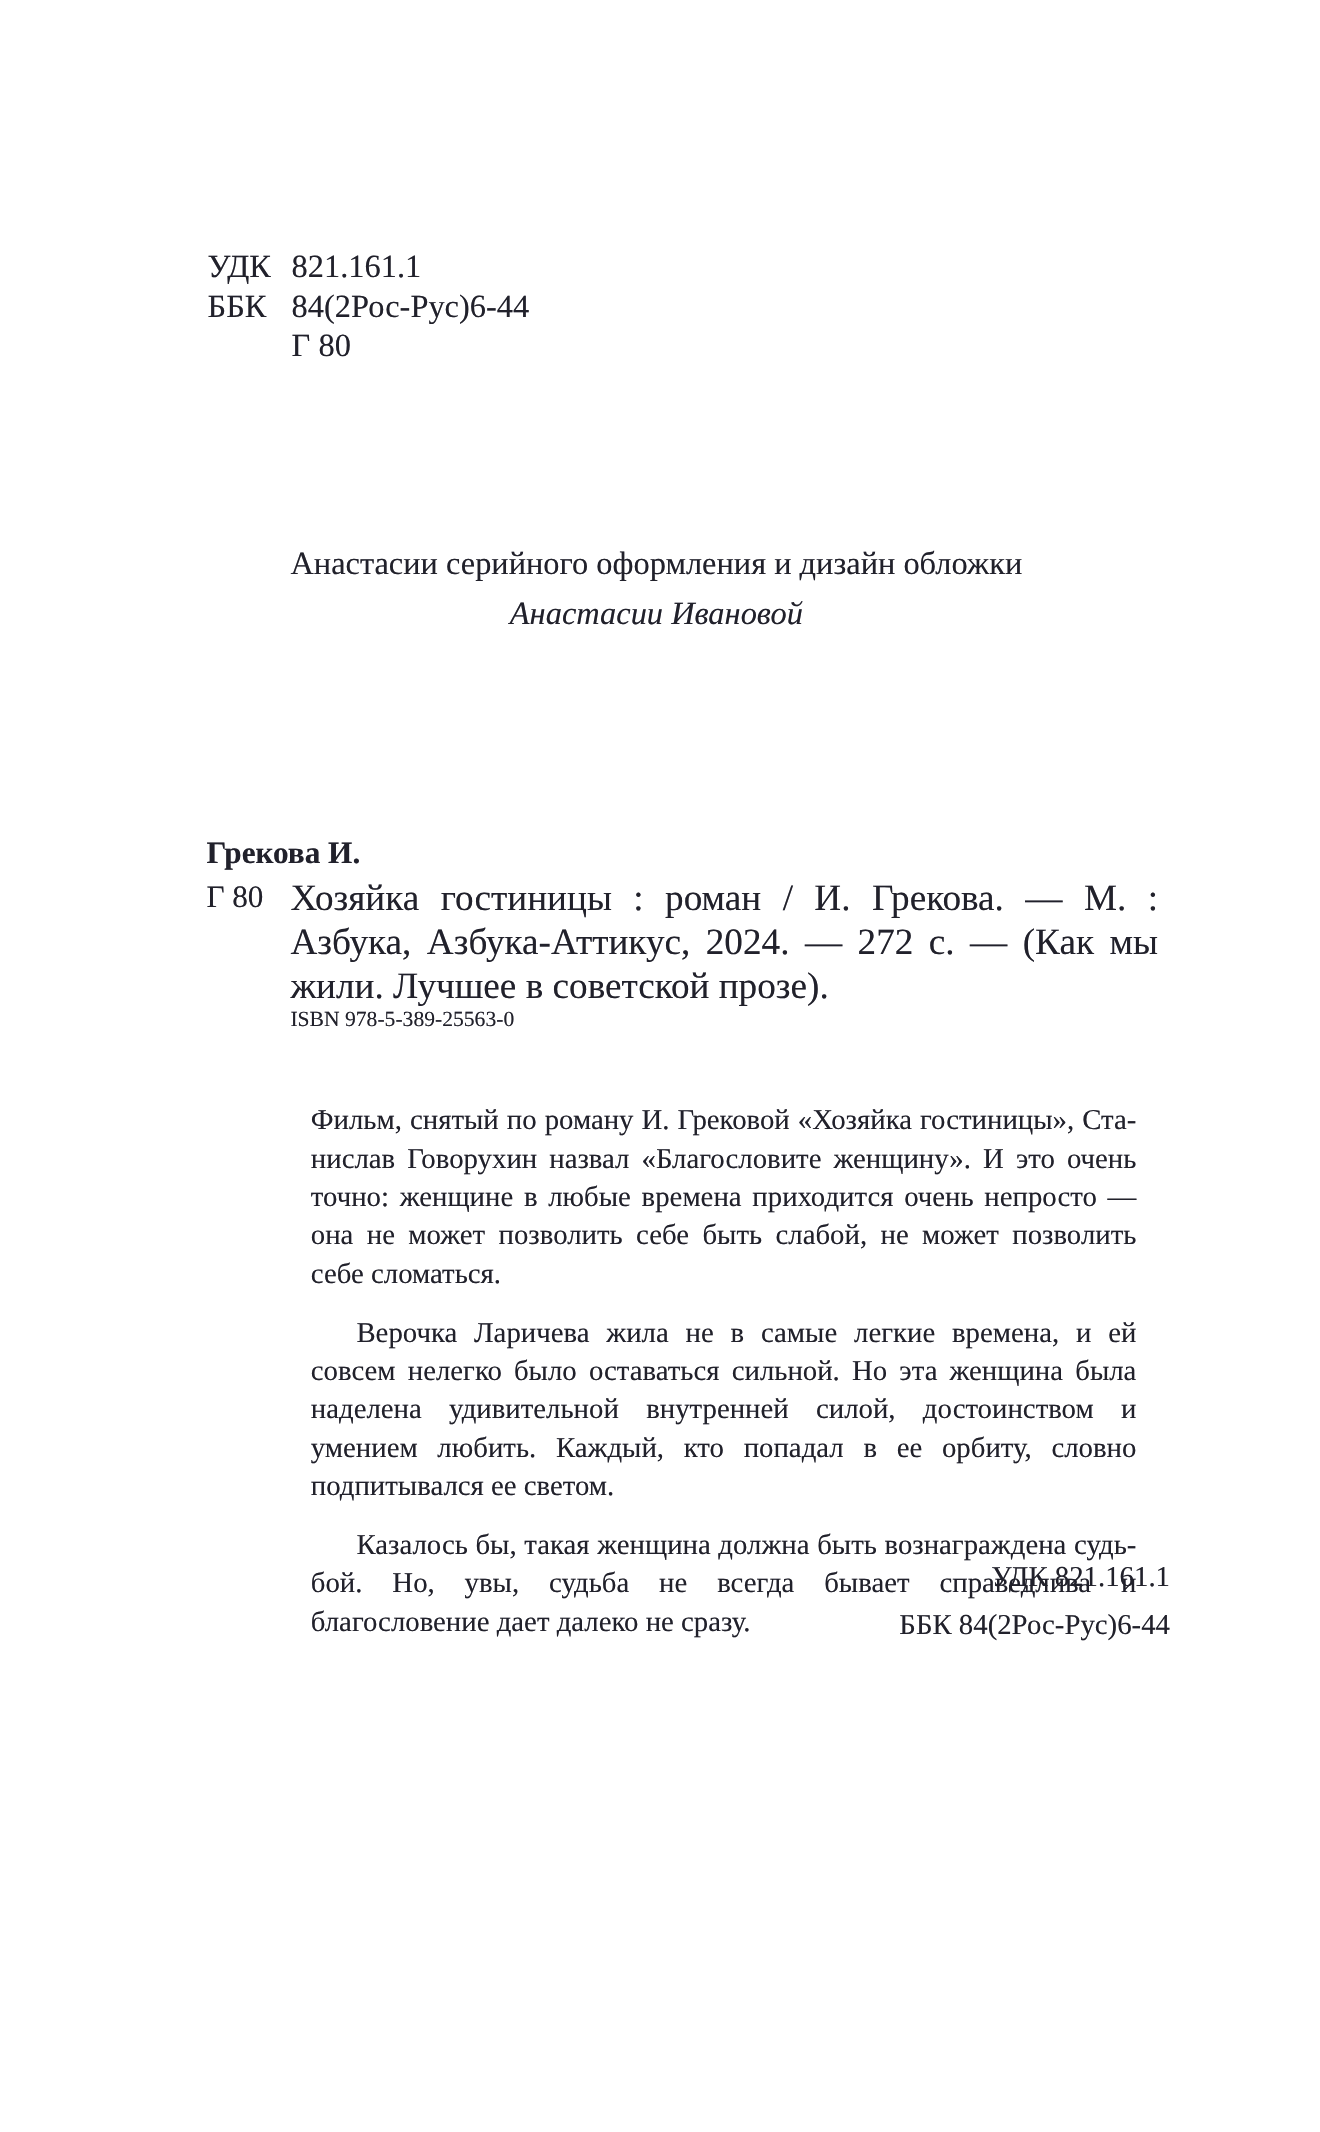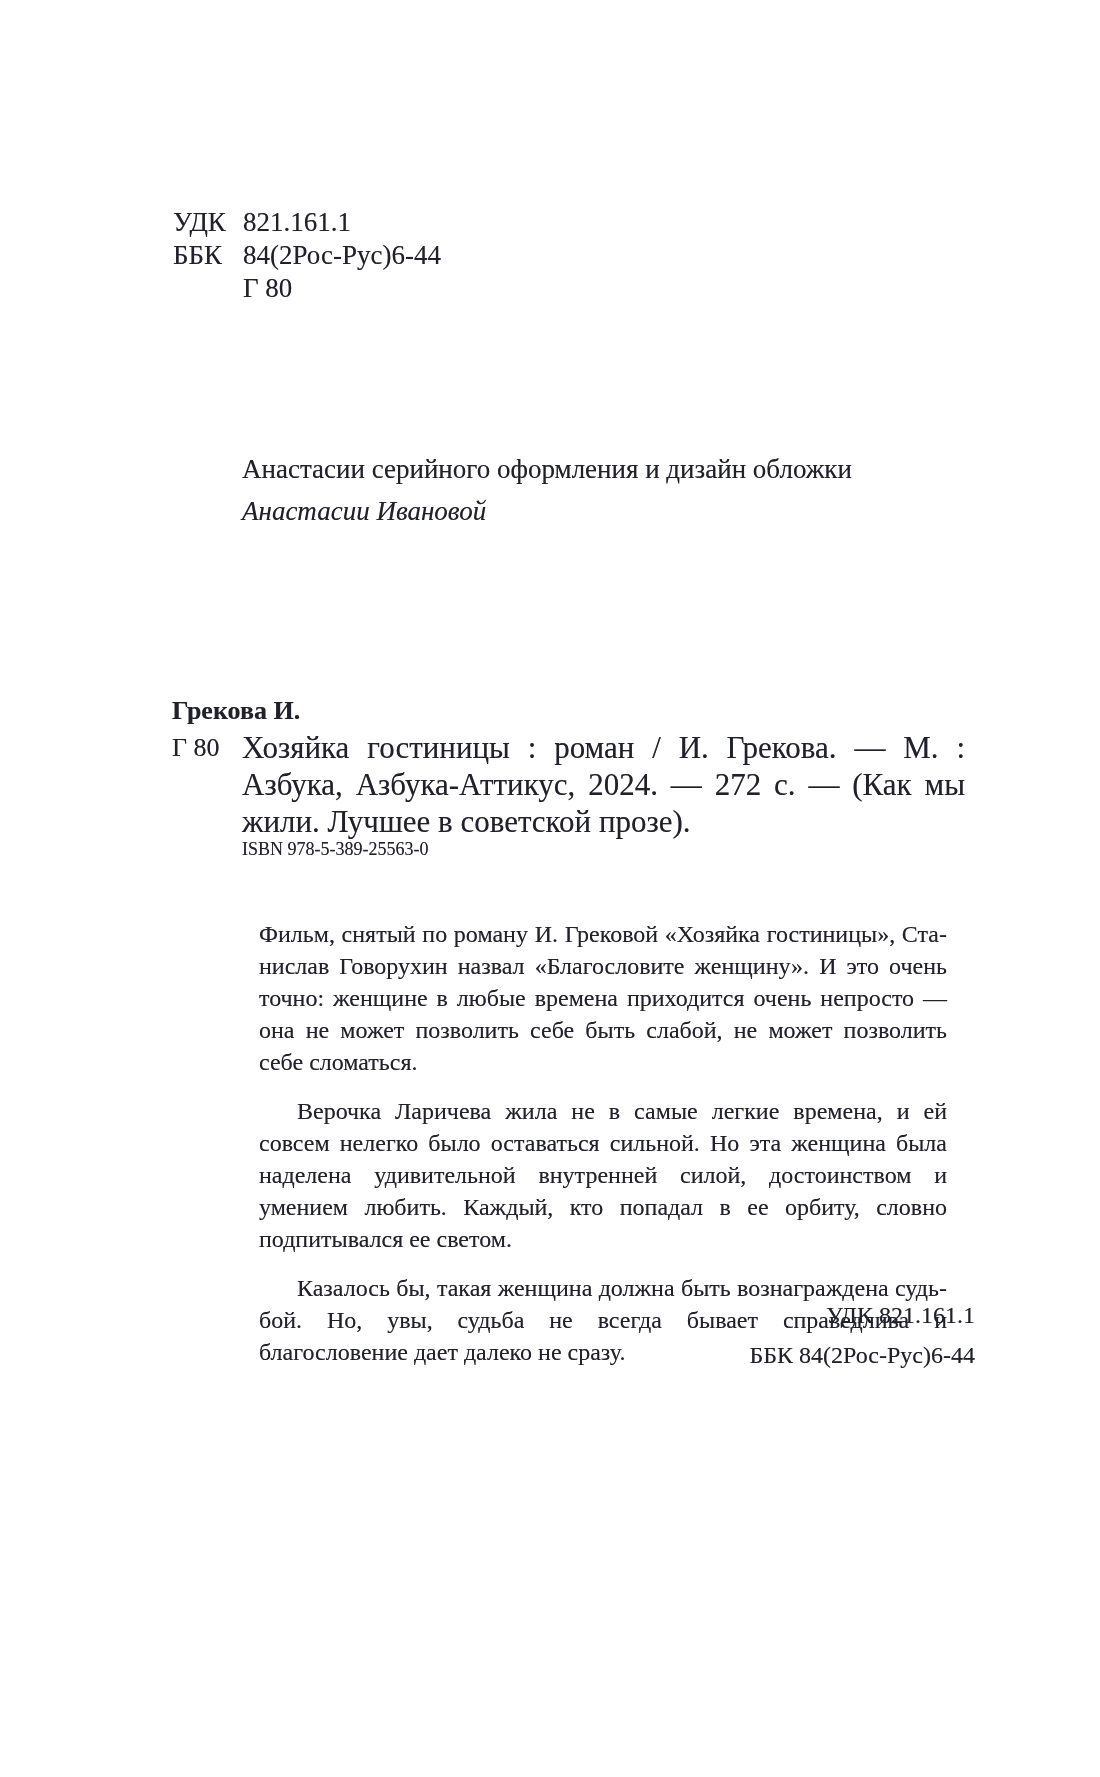--- a/index.html
+++ b/index.html
@@ -30,21 +30,21 @@
     white-space: nowrap;
   }
 
   
   .designer {
     left: 242px;
     top: 448px;
     font-size: 27px;
     line-height: 42px;
   }
-  .designer .it { font-style: italic; }
+  .designer .it { font-style: italic; text-align: center; }
 
   
   .biblio {
     left: 172px;
     top: 692px;
     width: 794px;
   }
   .biblio-author {
     font-weight: bold;
     font-size: 26px;

